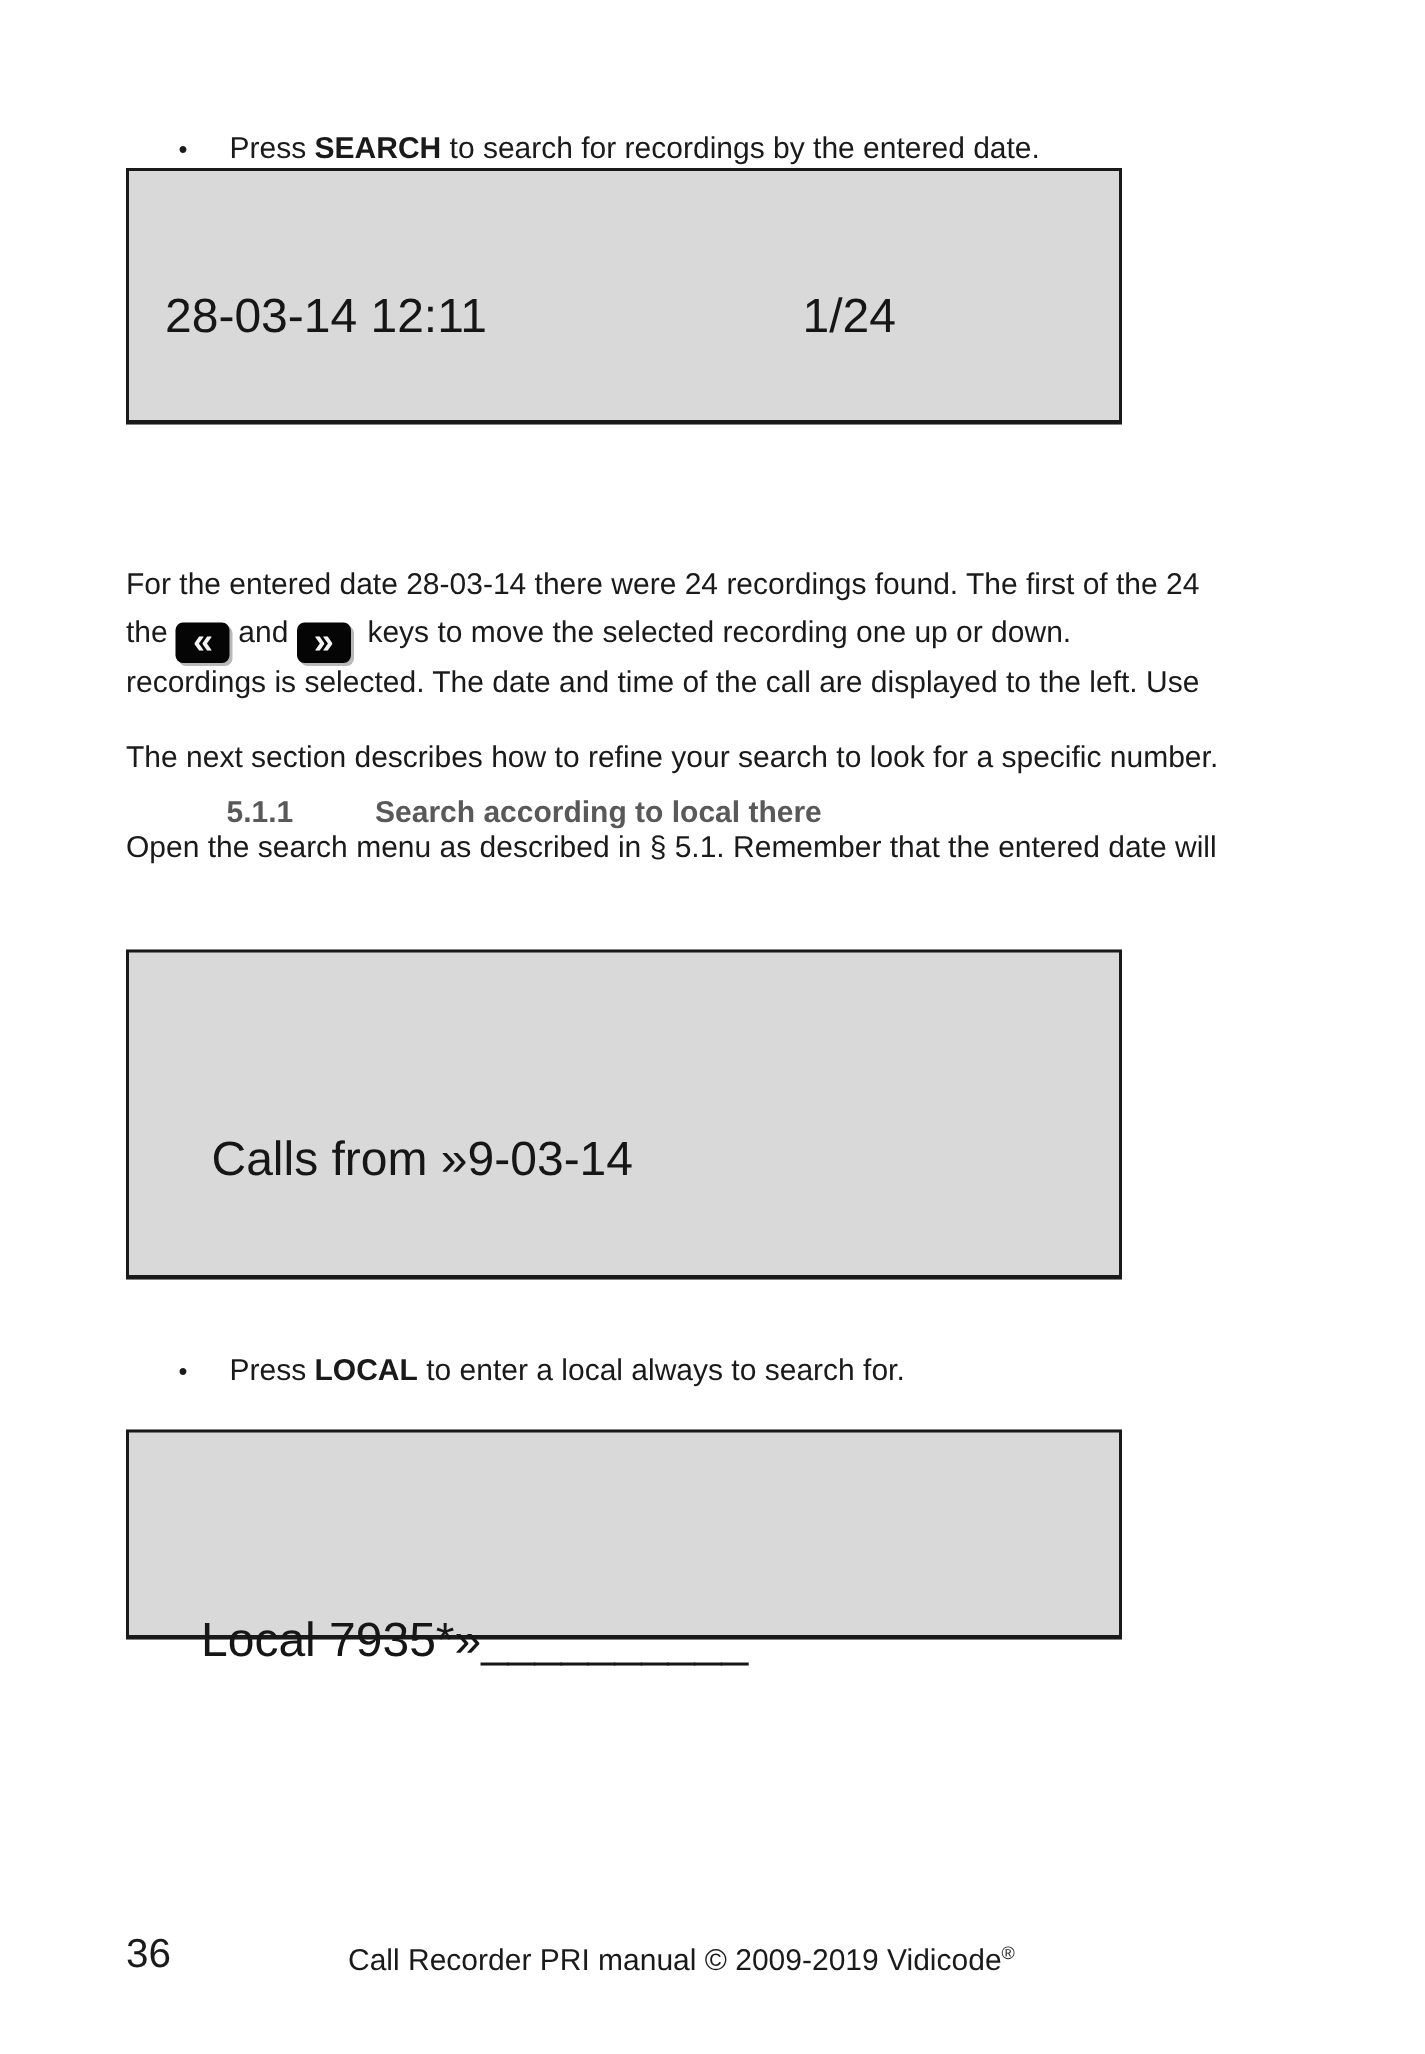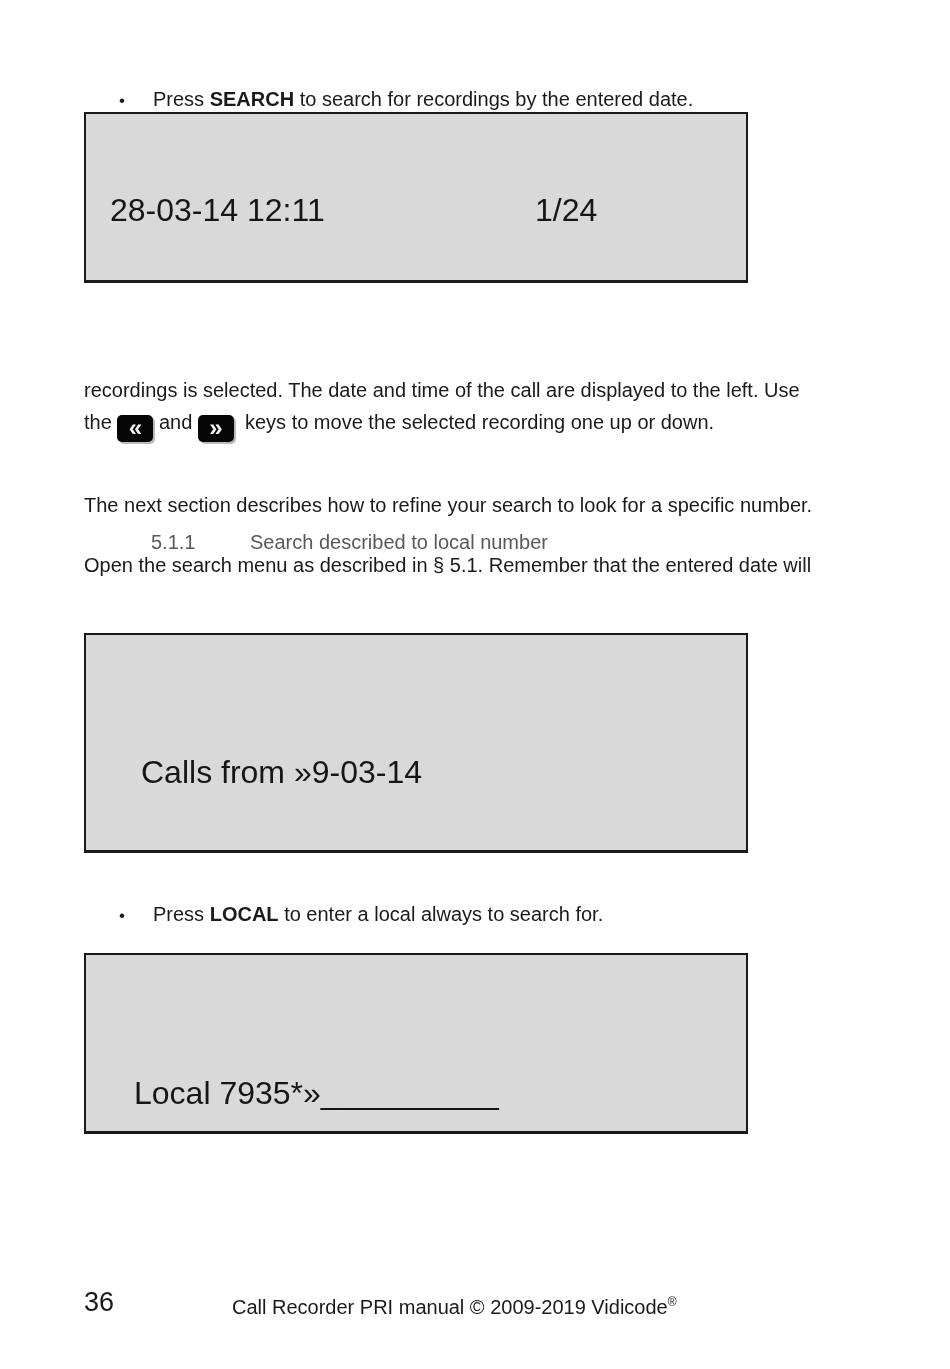--- a/index.html
+++ b/index.html
@@ -17,21 +17,21 @@
   .bold { font-weight:bold; }
   .seg { white-space:pre; }
 
   
   .lcd {
     position:absolute; left:84px; width:664px;
     background:#d9d9d9; border:2px solid #1a1a1a; border-bottom-width:3px;
   }
   #box1 { top:112px; height:171px; }
   #box2 { top:633px; height:220px; }
-  #box3 { top:953px; height:181px; }
+  #box3 { top:953px; height:140px; }
   .lcd-text { position:absolute; font-size:32px; line-height:1; white-space:pre; color:#161616;margin-top:36px; }
   #d1-datetime { left:24px; top:44px; }
   #d1-counter  { left:449px; top:44px; }
   #d2-text     { left:55px; top:85px; }
   #d3-text     { left:48px; top:86px; }
 
   
   .para { position:absolute; left:84px; font-size:20px; line-height:26px; }
   .pline { white-space:nowrap; }
   #para1 { top:377px; }
@@ -41,21 +41,21 @@
   .iconline { margin-top:2px; line-height:34px; }
   .keycap {
     display:inline-block; width:36px; height:27px;
     background:#050505; border-radius:5px; box-shadow:2px 2px 0 #b9b9b9;
     color:#f5f5f5; font-weight:bold; font-size:24px; line-height:25px;
     text-align:center; vertical-align:-7px;
   }
 
   
   .heading { position:absolute; top:529px; left:0; width:908px; height:26px;
-             font-size:20px; line-height:26px; color:#595959; }
+             font-size:20px; line-height:26px; color:#595959;font-weight:bold; }
   .hnum   { position:absolute; left:151px; }
   .htitle { position:absolute; left:250px; }
 
   
   .footer-num  { position:absolute; left:84px;  top:1289px; font-size:27px; line-height:26px; }
   .footer-text { position:absolute; left:232px; top:1289px; font-size:20px; line-height:26px; white-space:nowrap; }
   .footer-text sup { font-size:12px; }
 </style>
 </head>
 <body>
@@ -65,33 +65,34 @@
   <div class="bullet-row" id="bullet1">
     <span class="marker">•</span><span class="seg">Press </span><span class="seg bold">SEARCH</span><span class="seg"> to search for recordings by the entered date.</span>
   </div>
 
   <div class="lcd" id="box1">
     <span class="lcd-text" id="d1-datetime">28-03-14 12:11</span>
     <span class="lcd-text" id="d1-counter">1/24</span>
   </div>
 
   <div class="para" id="para1">
-    <div class="pline">recordings is selected. The date and time of the call are displayed to the left. Use</div>
+    <div class="pline">For the entered date 28-03-14 there were 24 recordings found. The first of the 24</div>
     <div class="pline iconline">
       <span class="seg">the </span><span class="keycap">«</span><span class="seg"> and </span><span class="keycap">»</span><span class="seg">  keys to move the selected recording one up or down.</span>
     </div>
+    <div class="pline">recordings is selected. The date and time of the call are displayed to the left. Use</div>
   </div>
 
   <div class="para" id="para2">
     <div class="pline">The next section describes how to refine your search to look for a specific number.</div>
   </div>
 
   <div class="heading">
     <span class="hnum">5.1.1</span>
-    <span class="htitle">Search described to local number</span>
+    <span class="htitle">Search according to local there</span>
   </div>
 
   <div class="para" id="para3">
     <div class="pline">Open the search menu as described in § 5.1. Remember that the entered date will</div>
   </div>
 
   <div class="lcd" id="box2">
     <span class="lcd-text" id="d2-text">Calls from »9-03-14</span>
   </div>
 

